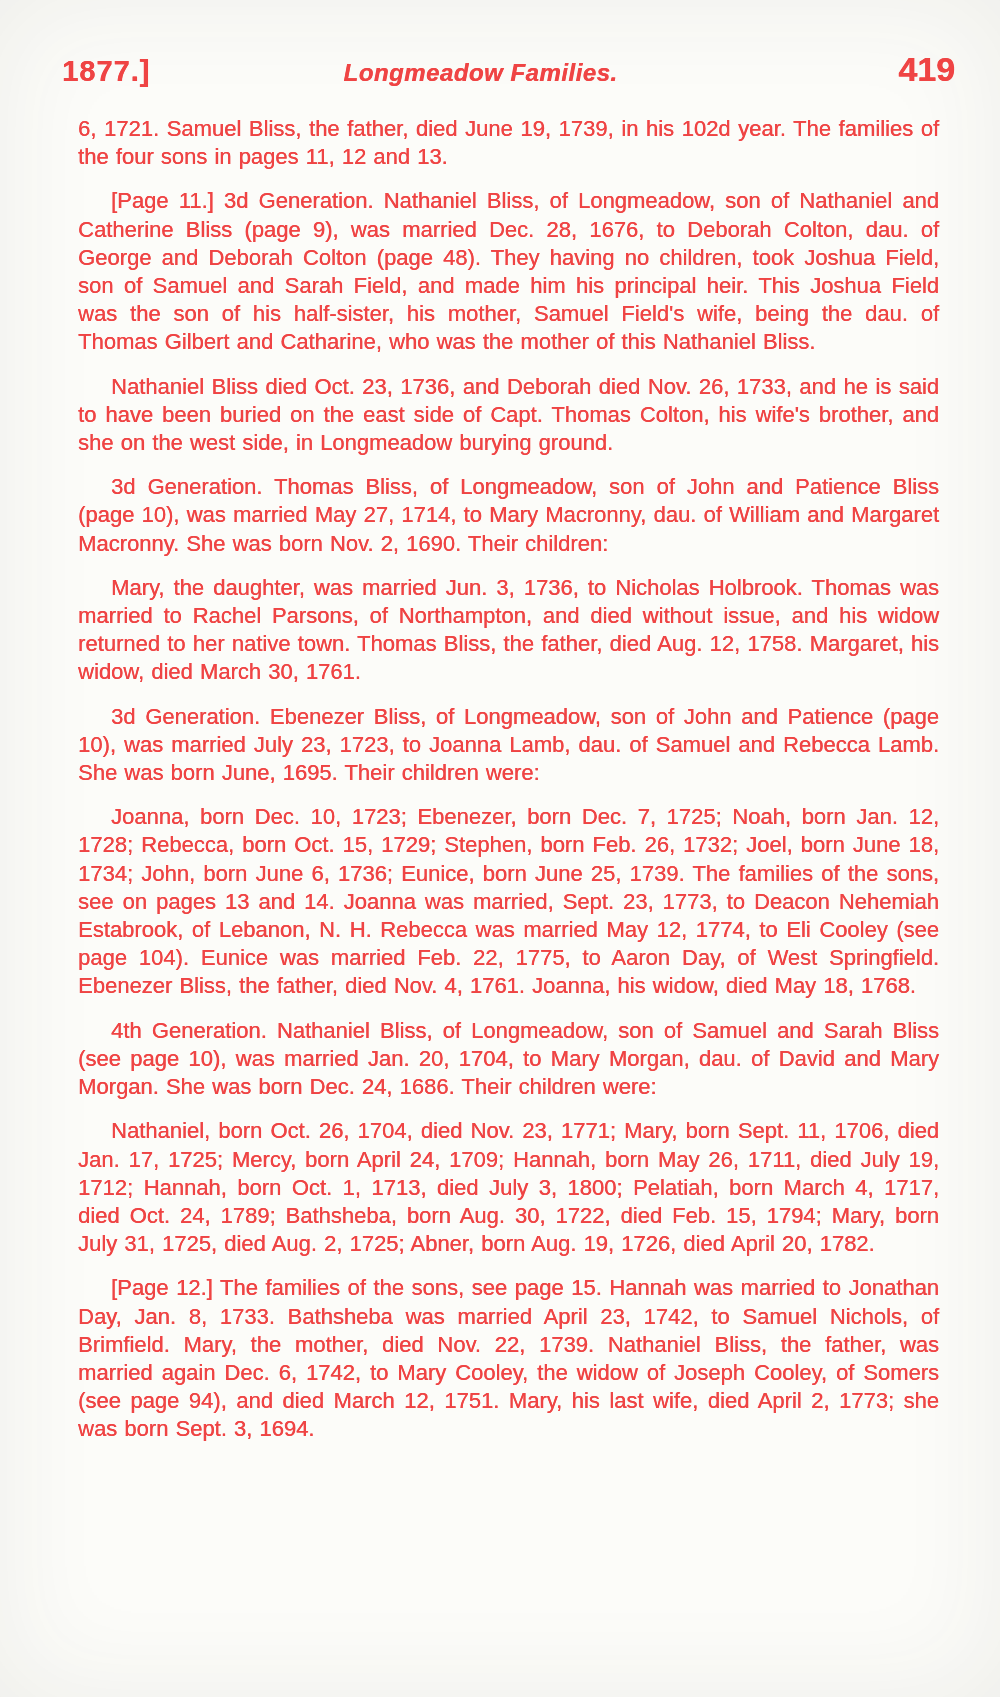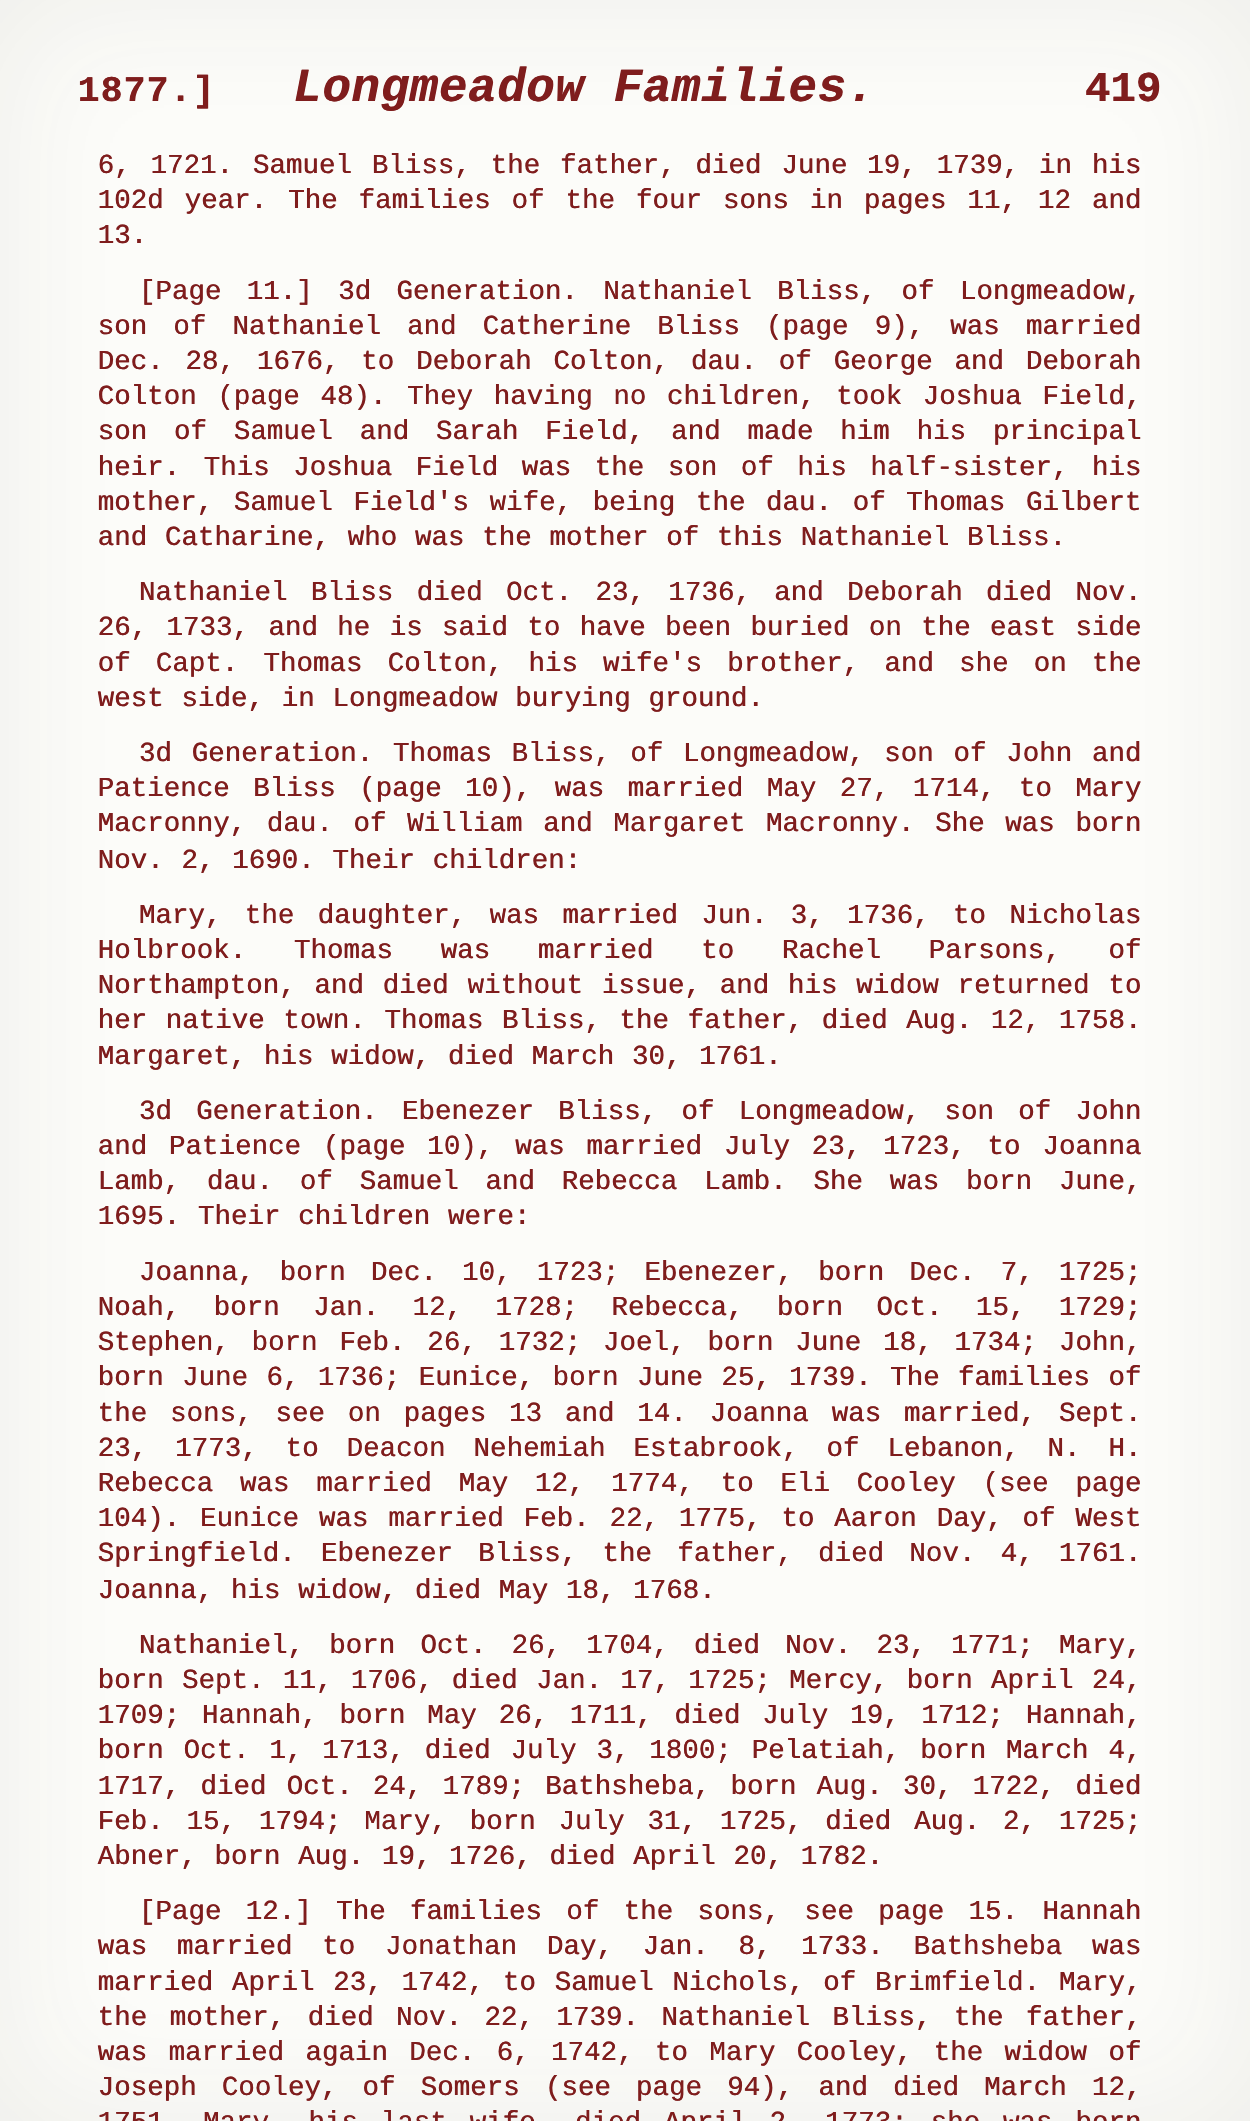--- a/index.html
+++ b/index.html
@@ -8,41 +8,41 @@
     background: #f4f3ef;
   }
   .page {
     position: relative;
     width: 1000px;
     height: 1697px;
     margin: 0 auto;
     background: #fcfcf9;
     box-shadow: inset 0 0 110px rgba(60,55,45,0.07);
     overflow: hidden;
-    font-family: Liberation Mono, monospace;
-    color: #7f1d1d;
+    font-family: Liberation Sans, sans-serif;
+    color: #ef4444;
     box-sizing: border-box;
-    padding: 50px 71px 0 62px;
+    padding: 50px 45px 0 62px;
   }
   .page-header {
     display: grid;
     grid-template-columns: 1fr auto 1fr;
     align-items: baseline;
     margin-bottom: 26px;
   }
   .year {
     justify-self: start;
     font-size: 29px;
     font-weight: bold;
     letter-spacing: 1px;
     text-shadow: 0.4px 0 0 currentColor;
   }
   .title {
     justify-self: center;
-    font-size: 38px;
+    font-size: 24px;
     font-style: italic;
     font-weight: bold;
     letter-spacing: 0.5px;
     transform: translateX(-28px);
     text-shadow: 0.4px 0 0 currentColor;
   }
   .pagenum {
     justify-self: end;
     font-size: 34px;
     font-weight: bold;
@@ -75,17 +75,18 @@
   </header>
 
   <main class="text-block">
     <p class="noindent">6, 1721.  Samuel Bliss, the father, died June 19, 1739, in his 102d year. The families of the four sons in pages 11, 12 and 13.</p>
     <p>[Page 11.]  3d Generation.  Nathaniel Bliss, of Longmeadow, son of Nathaniel and Catherine Bliss (page 9), was married Dec. 28, 1676, to Deborah Colton, dau. of George and Deborah Colton (page 48).  They having no children, took Joshua Field, son of Samuel and Sarah Field, and made him his principal heir.  This Joshua Field was the son of his half-sister, his mother, Samuel Field's wife, being the dau. of Thomas Gilbert and Catharine, who was the mother of this Nathaniel Bliss.</p>
     <p>Nathaniel Bliss died Oct. 23, 1736, and Deborah died Nov. 26, 1733, and he is said to have been buried on the east side of Capt. Thomas Colton, his wife's brother, and she on the west side, in Longmeadow burying ground.</p>
     <p>3d Generation.  Thomas Bliss, of Longmeadow, son of John and Patience Bliss (page 10), was married May 27, 1714, to Mary Macronny, dau. of William and Margaret Macronny.  She was born Nov. 2, 1690. Their children:</p>
     <p>Mary, the daughter, was married Jun. 3, 1736, to Nicholas Holbrook. Thomas was married to Rachel Parsons, of Northampton, and died without issue, and his widow returned to her native town.  Thomas Bliss, the father, died Aug. 12, 1758.  Margaret, his widow, died March 30, 1761.</p>
     <p>3d Generation.  Ebenezer Bliss, of Longmeadow, son of John and Patience (page 10), was married July 23, 1723, to Joanna Lamb, dau. of Samuel and Rebecca Lamb.  She was born June, 1695.  Their children were:</p>
     <p>Joanna, born Dec. 10, 1723; Ebenezer, born Dec. 7, 1725; Noah, born Jan. 12, 1728; Rebecca, born Oct. 15, 1729; Stephen, born Feb. 26, 1732; Joel, born June 18, 1734; John, born June 6, 1736; Eunice, born June 25, 1739.  The families of the sons, see on pages 13 and 14.  Joanna was married, Sept. 23, 1773, to Deacon Nehemiah Estabrook, of Lebanon, N. H.  Rebecca was married May 12, 1774, to Eli Cooley (see page 104). Eunice was married Feb. 22, 1775, to Aaron Day, of West Springfield. Ebenezer Bliss, the father, died Nov. 4, 1761.  Joanna, his widow, died May 18, 1768.</p>
+    <p>4th Generation.  Nathaniel Bliss, of Longmeadow, son of Samuel and Sarah Bliss (see page 10), was married Jan. 20, 1704, to Mary Morgan, dau. of David and Mary Morgan.  She was born Dec. 24, 1686.  Their children were:</p>
     <p>Nathaniel, born Oct. 26, 1704, died Nov. 23, 1771; Mary, born Sept. 11, 1706, died Jan. 17, 1725; Mercy, born April 24, 1709; Hannah, born May 26, 1711, died July 19, 1712; Hannah, born Oct. 1, 1713, died July 3, 1800; Pelatiah, born March 4, 1717, died Oct. 24, 1789; Bathsheba, born Aug. 30, 1722, died Feb. 15, 1794; Mary, born July 31, 1725, died Aug. 2, 1725; Abner, born Aug. 19, 1726, died April 20, 1782.</p>
     <p>[Page 12.]  The families of the sons, see page 15.  Hannah was married to Jonathan Day, Jan. 8, 1733.  Bathsheba was married April 23, 1742, to Samuel Nichols, of Brimfield.  Mary, the mother, died Nov. 22, 1739.  Nathaniel Bliss, the father, was married again Dec. 6, 1742, to Mary Cooley, the widow of Joseph Cooley, of Somers (see page 94), and died March 12, 1751.  Mary, his last wife, died April 2, 1773; she was born Sept. 3, 1694.</p>
   </main>
 
 </div>
 
 </body></html>

